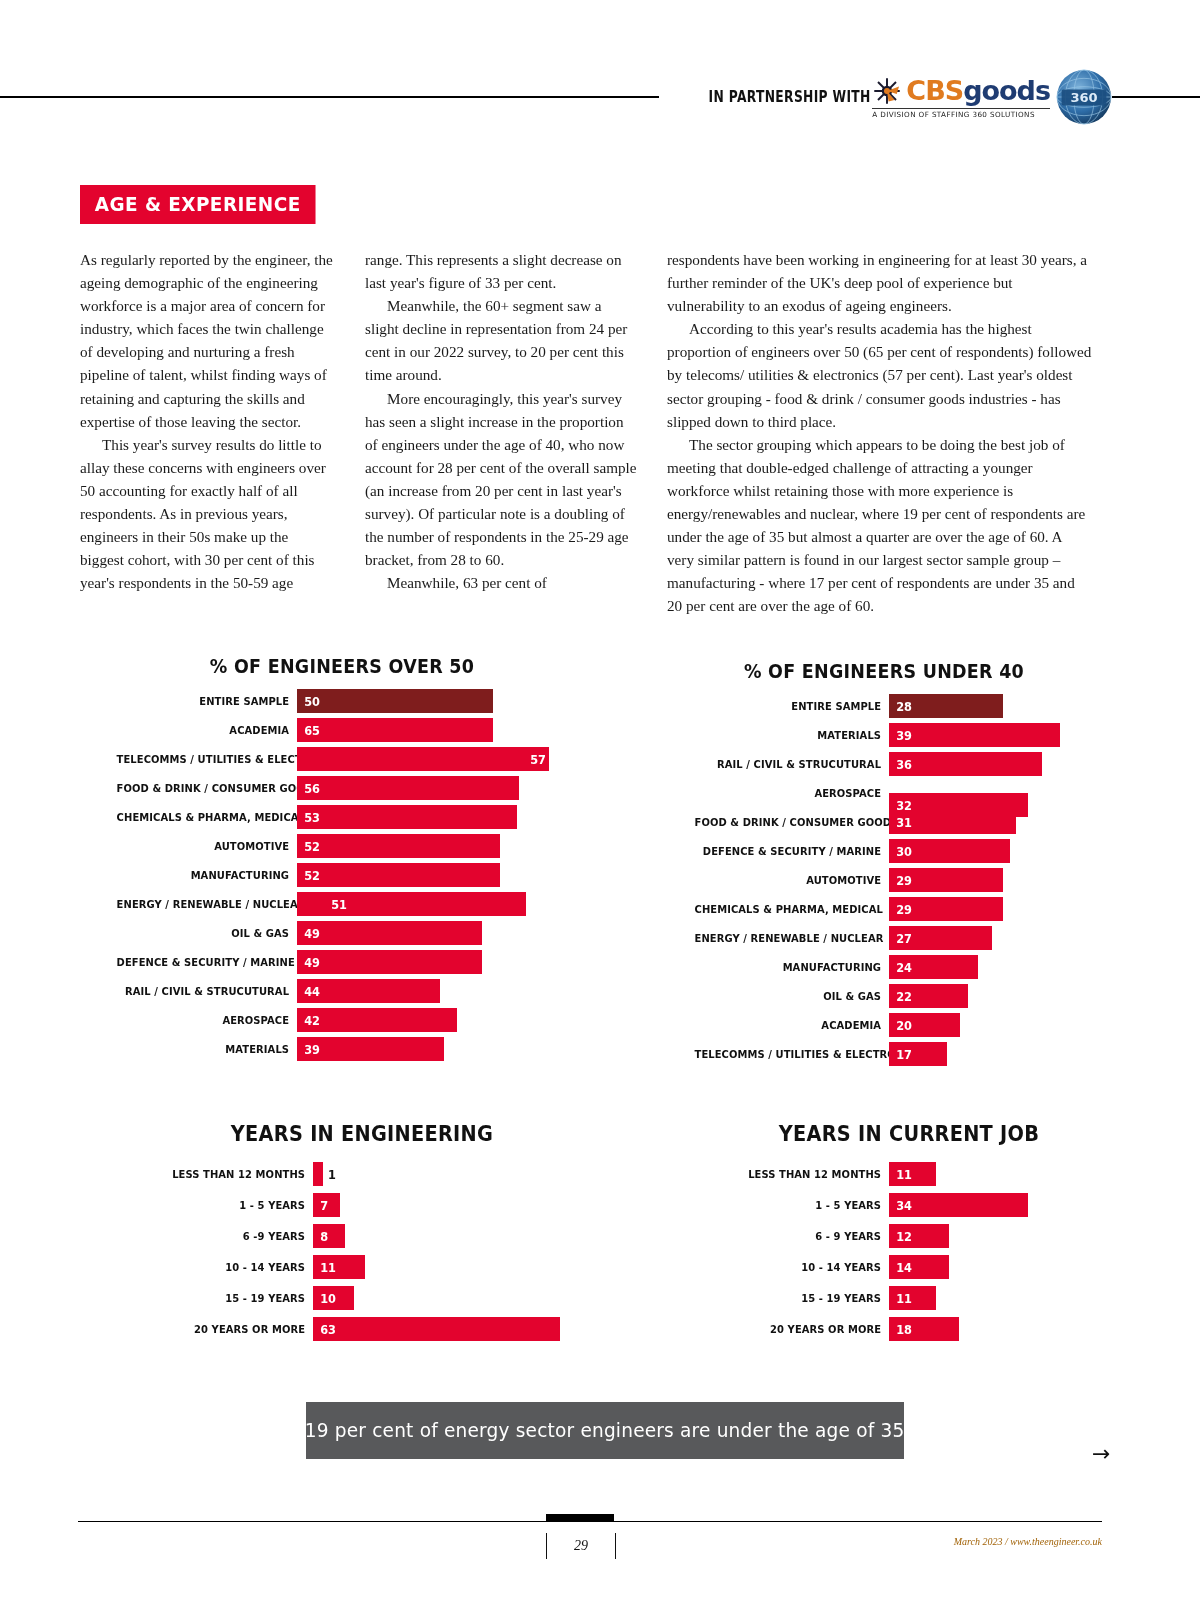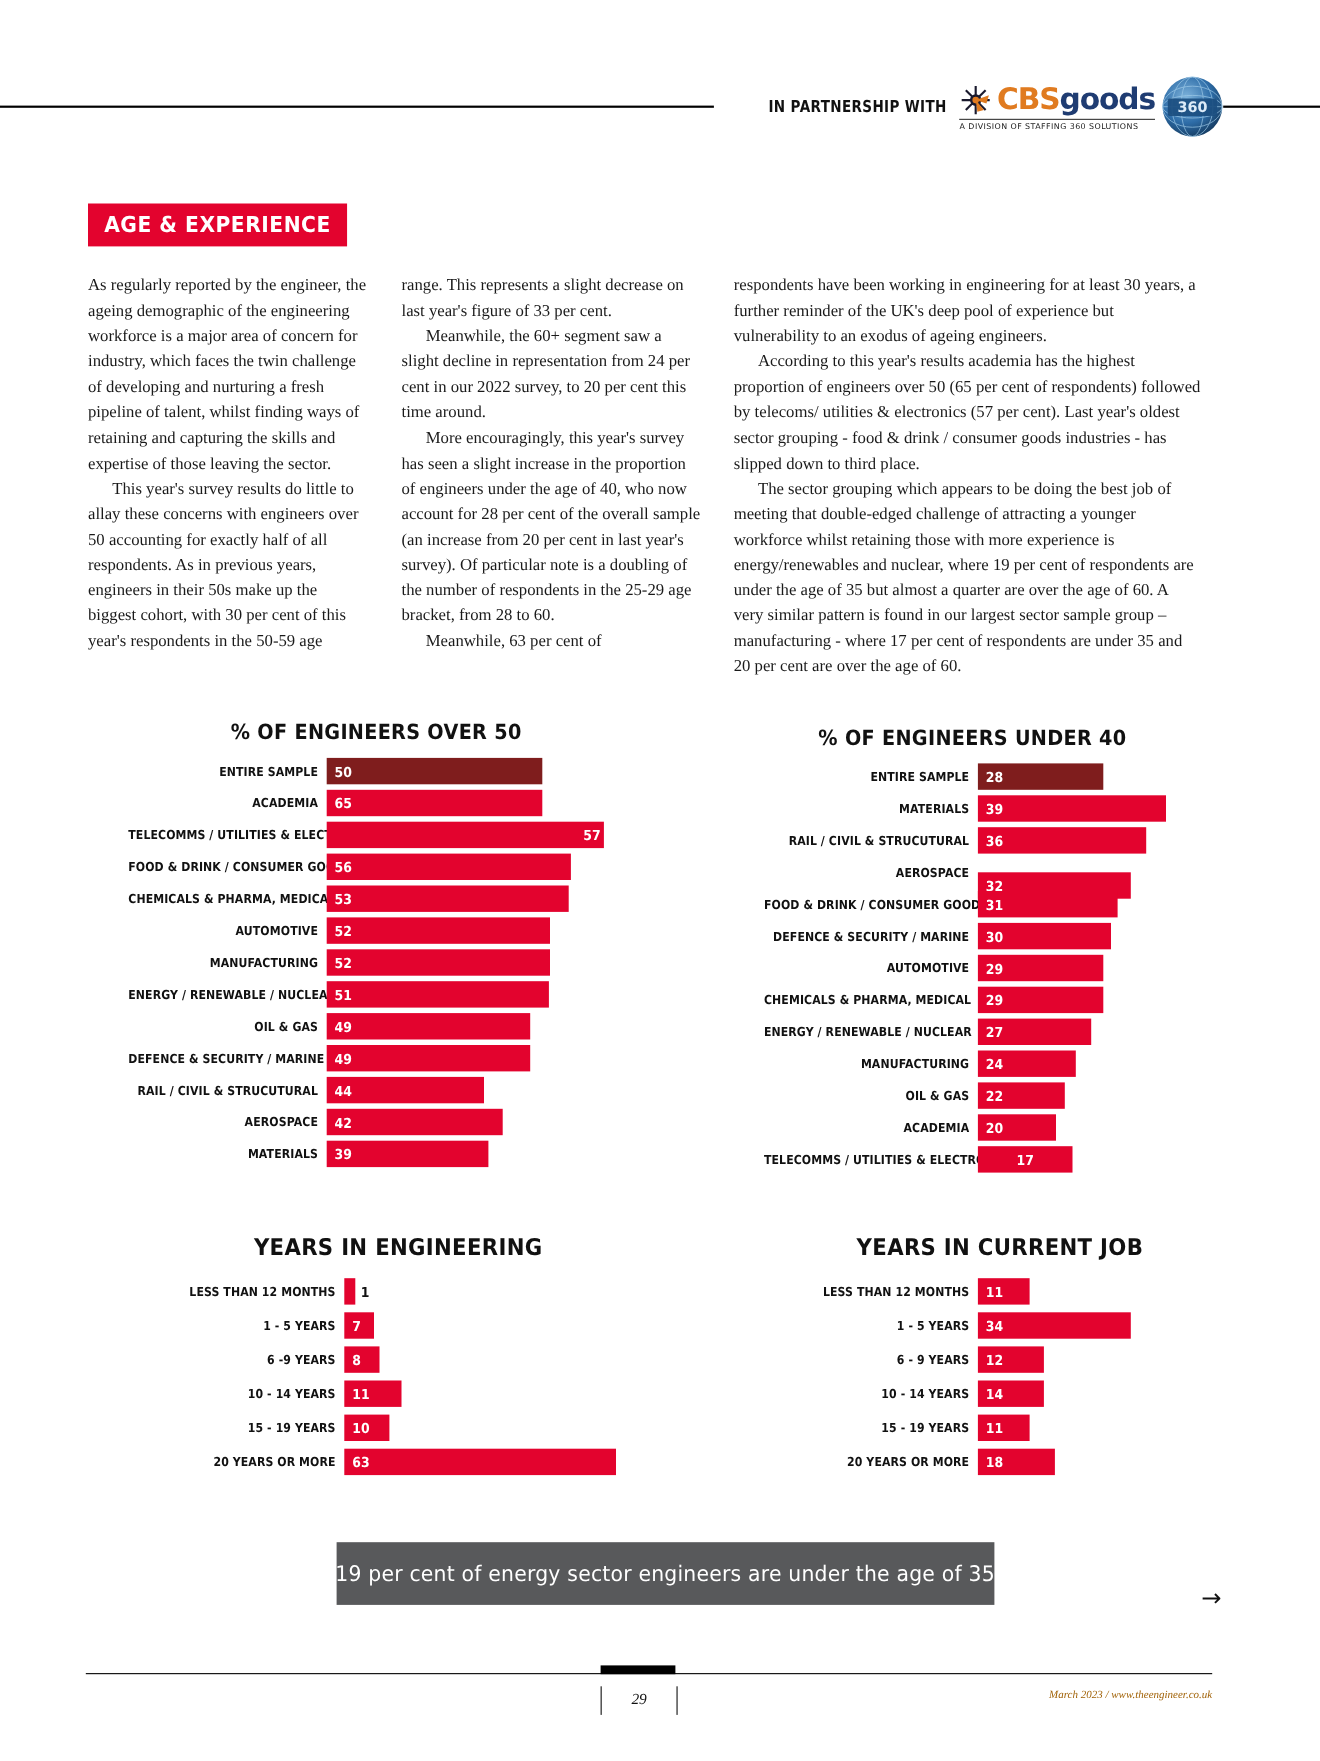--- a/index.html
+++ b/index.html
@@ -30,21 +30,21 @@
     width: 1200px;
     height: 2px;
     background: #000;
   }
   .partner-wrap {
     position: absolute;
     right: 88px; top: -24px;
     height: 70px;
     display: flex;
     align-items: center;
-    gap: 12px;
+    gap: 2px;
     background: #fff;
     padding-left: 14px;
   }
   .partner-label {
     font-family: "DejaVu Sans", sans-serif;
     font-weight: bold;
     font-size: 15px;
     letter-spacing: 0.4px;
     color: #111;
     transform: scaleX(0.82);
@@ -397,21 +397,21 @@
         <div class="bar-label">MANUFACTURING</div>
         <div class="bar-track">
           <div class="bar" style="width: 203px;">
             <span class="bar-value">52</span>
           </div>
         </div>
       </div>
       <div class="bar-row">
         <div class="bar-label">ENERGY / RENEWABLE / NUCLEAR</div>
         <div class="bar-track">
-          <div class="bar" style="width: 202px;">
+          <div class="bar" style="width: 202px; padding-left: 27px;">
             <span class="bar-value">51</span>
           </div>
         </div>
       </div>
       <div class="bar-row">
         <div class="bar-label">OIL &amp; GAS</div>
         <div class="bar-track">
           <div class="bar" style="width: 185px;">
             <span class="bar-value">49</span>
           </div>
@@ -547,21 +547,21 @@
         <div class="bar-label">ACADEMIA</div>
         <div class="bar-track">
           <div class="bar" style="width: 71px;">
             <span class="bar-value">20</span>
           </div>
         </div>
       </div>
       <div class="bar-row">
         <div class="bar-label">TELECOMMS / UTILITIES &amp; ELECTRONICS</div>
         <div class="bar-track">
-          <div class="bar" style="width: 58px; padding-left: 28px;">
+          <div class="bar" style="width: 58px;">
             <span class="bar-value">17</span>
           </div>
         </div>
       </div>
     </div>
 </div>
 
 <div class="chart" id="chart-years-eng">
   <div class="chart-title">YEARS IN ENGINEERING</div>
   <div class="bars">

